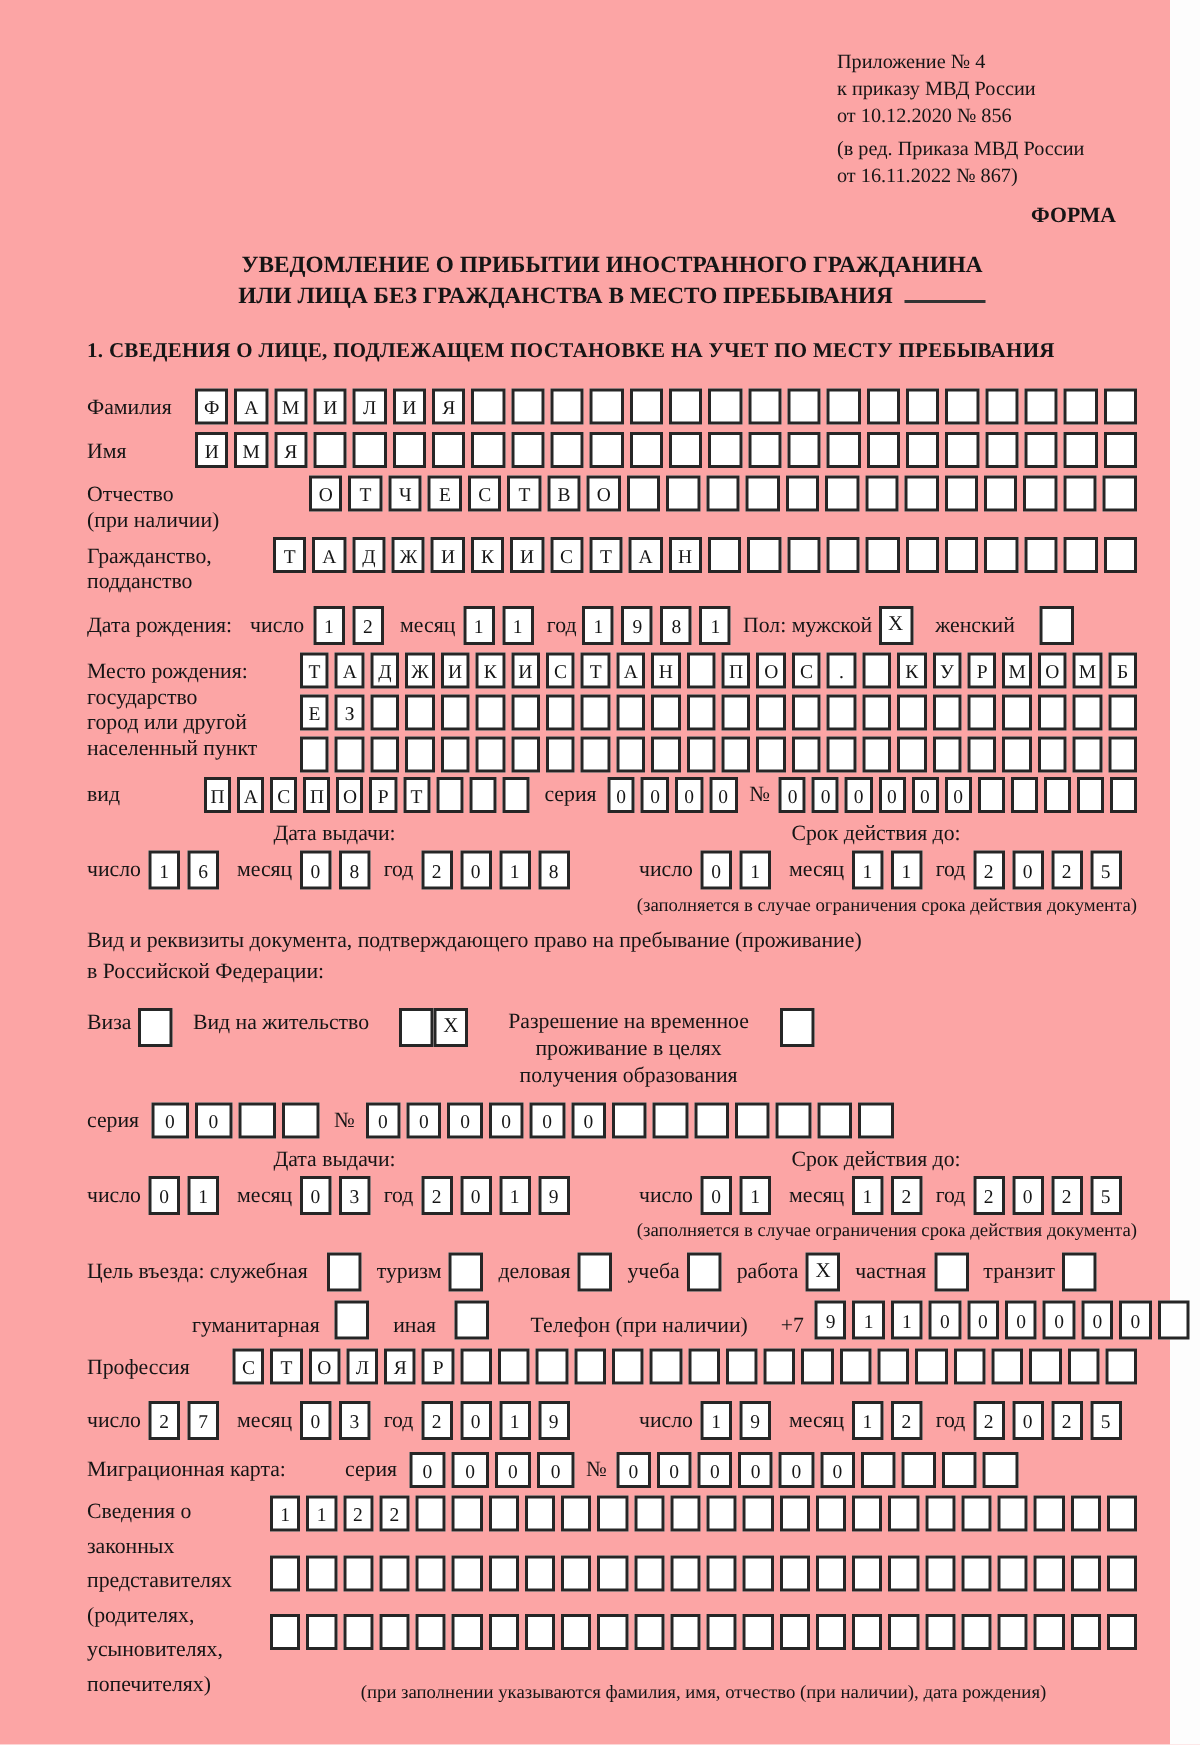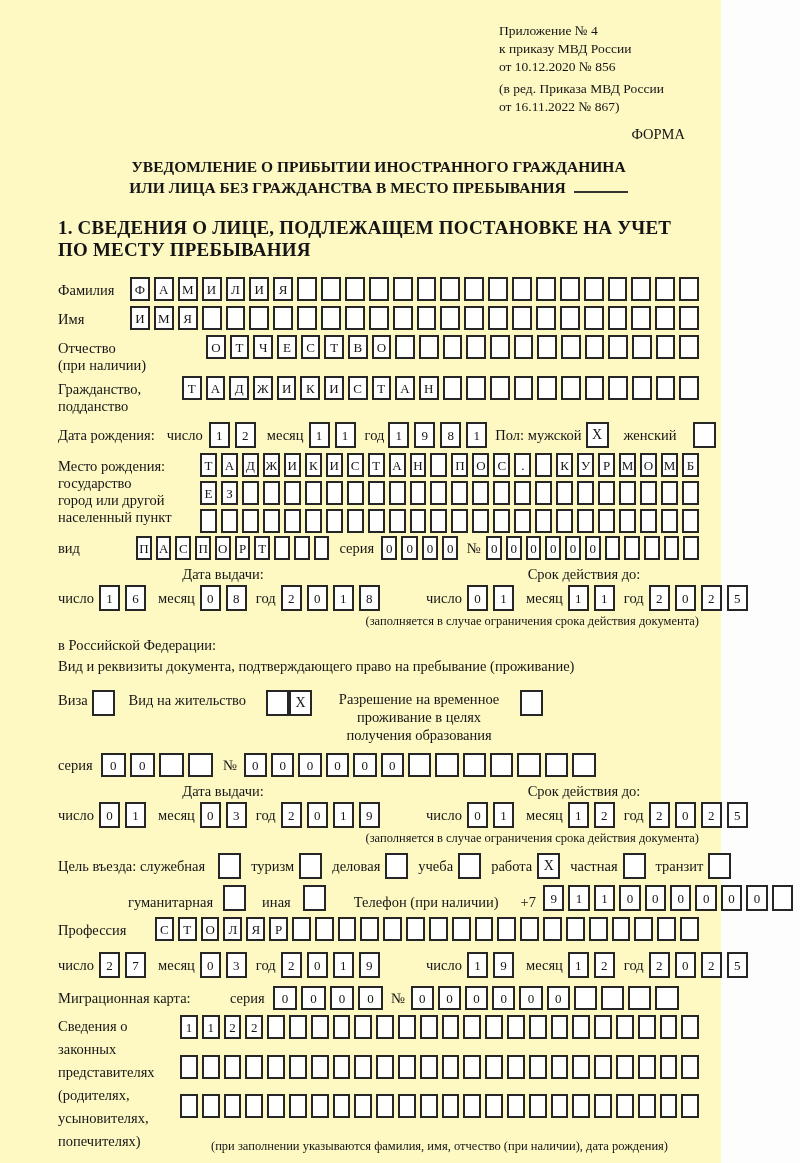--- a/index.html
+++ b/index.html
@@ -1,27 +1,27 @@
 <!DOCTYPE html>
 <html><head>
 <meta charset="utf-8">
 <style>
   *{box-sizing:border-box;margin:0;padding:0}
   html,body{width:800px;background:#fdfdfd}
   body{height:1163px;overflow:hidden;color:#151515;
        font-family:"Liberation Serif","DejaVu Serif",serif;font-size:14.5px}
-  .page{width:721px;height:1163px;padding:22px 22px 0 58px;background:#fef9c3}
+  .page{width:780px;height:1163px;padding:32px 22px 0 58px;background:#fca5a5}
   
   .hdr{width:200px;margin-left:auto;font-size:13.5px;line-height:18px}
   .hdr .grp2{margin-top:4px}
-  .forma{text-align:right;padding-right:14px;font-weight:normal;margin-top:10px;font-size:14.5px}
+  .forma{text-align:right;padding-right:14px;font-weight:bold;margin-top:10px;font-size:14.5px}
   
   .title{text-align:center;font-weight:bold;font-size:15.5px;line-height:21px;margin-top:13px}
   .blank{display:inline-block;width:54px;border-bottom:2px solid #333;height:14px;margin-left:8px}
-  .sect{font-weight:bold;font-size:19px;margin-top:19px;letter-spacing:.2px}
+  .sect{font-weight:bold;font-size:14px;margin-top:19px;letter-spacing:.2px}
   
   .row{display:flex;align-items:flex-start;margin-top:5px}
   .rowc{display:flex;align-items:center}
   .lb{line-height:17px;padding-top:5px;flex:none}
   .lbm{line-height:17px;flex:none}
   .cells{display:flex;gap:4px;flex:1 1 0;min-width:0}
   .cell{flex:1 1 0;min-width:0;height:24px;border:2px solid #262626;background:#fff;
         display:flex;align-items:center;justify-content:center;font-size:13px;line-height:1}
   .dcells{display:flex;gap:5px;flex:none}
   .dcells .cell{flex:none;width:21px;height:26px}
@@ -399,22 +399,22 @@
             <span class="cell">0</span>
             <span class="cell">2</span>
             <span class="cell">5</span>
           </span>
       </div>
     </div>
   </div>
   <div class="restrict">(заполняется в случае ограничения срока действия документа)</div>
 
   <div class="plain">
+    <div>Вид и реквизиты документа, подтверждающего право на пребывание (проживание)</div>
     <div>в Российской Федерации:</div>
-    <div>Вид и реквизиты документа, подтверждающего право на пребывание (проживание)</div>
   </div>
 
   <div class="permits">
     <span class="lbm" style="padding-top:2px">Виза</span>
     <span class="cb" style="margin-left:4px"></span>
     <span class="lbm" style="margin-left:14px;padding-top:2px">Вид на жительство</span>
     <span class="cb" style="margin-left:20px"></span>
     <span class="cb">X</span>
     <span class="opt3">Разрешение на временное проживание в целях получения образования</span>
     <span class="cb"></span>

